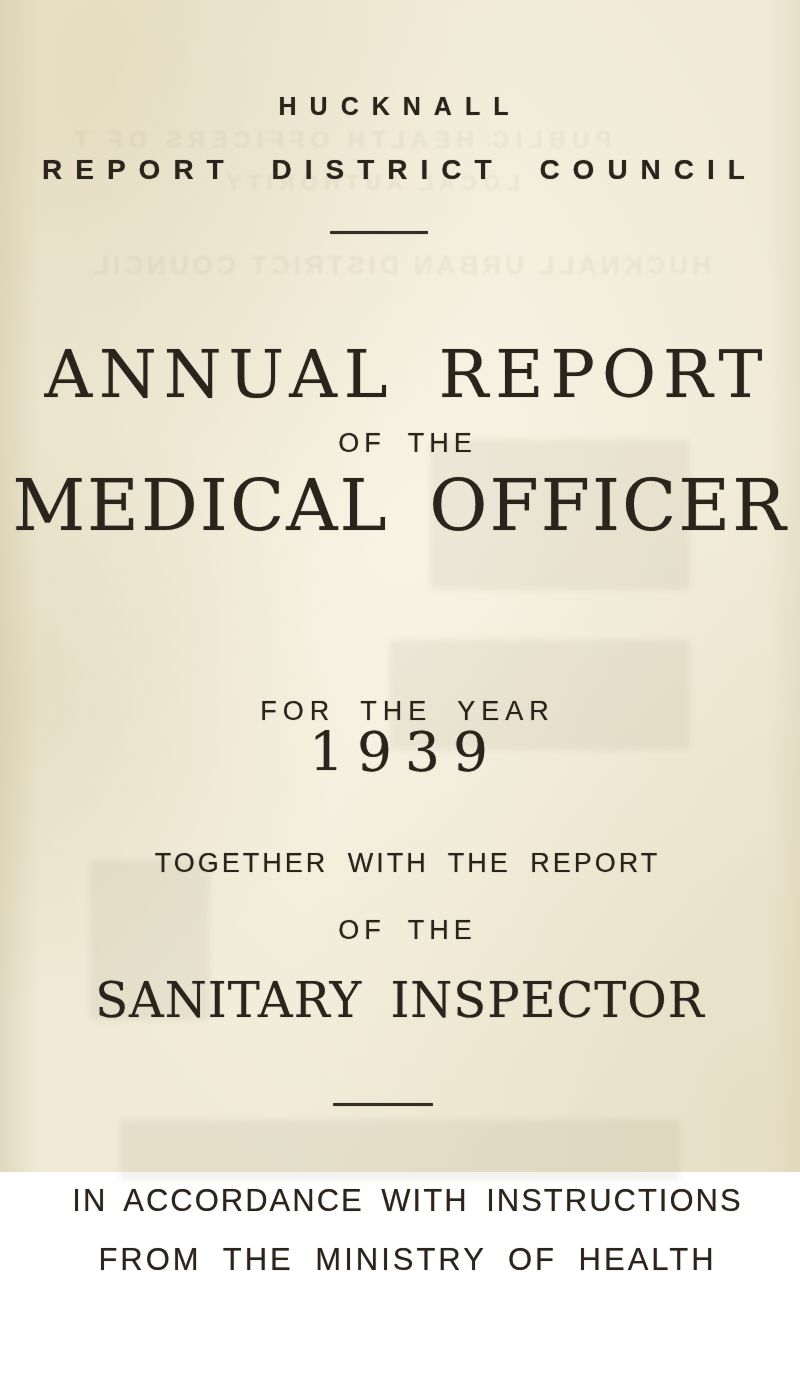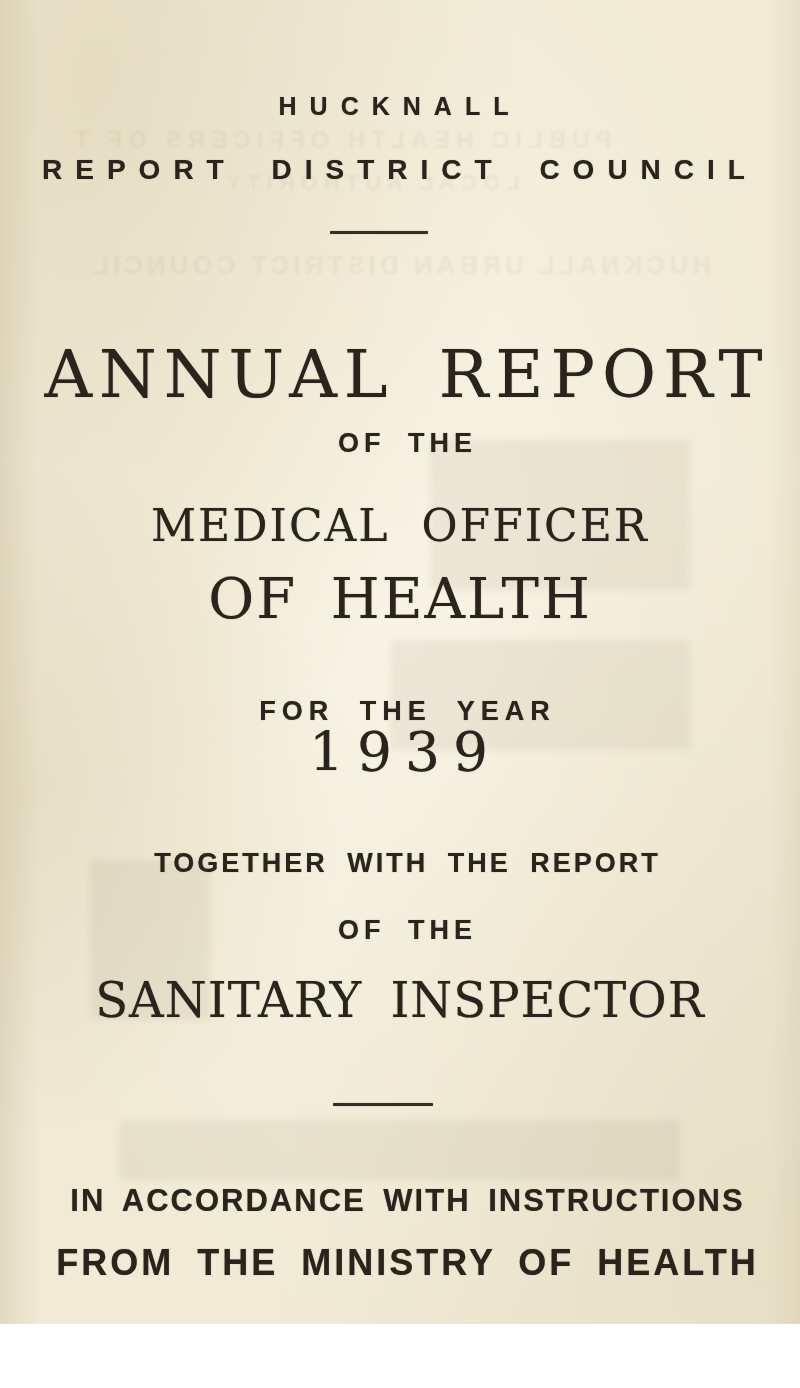--- a/index.html
+++ b/index.html
@@ -1,55 +1,55 @@
 <!DOCTYPE html>
 <html><head>
 <meta charset="utf-8">
 <style>
   html,body{margin:0;padding:0;}
   body{
     width:800px;height:1388px;overflow:hidden;
     font-family:"Liberation Sans",sans-serif;
   }
   .page{
-    position:relative;width:800px;height:1324px;
+    position:relative;width:800px;height:1172px;
     background-color:#f0ead6;
     background-image:
       radial-gradient(ellipse at 12% 6%, rgba(213,199,162,0.40), transparent 42%),
       radial-gradient(ellipse at 2% 60%, rgba(205,190,150,0.30), transparent 30%),
       radial-gradient(ellipse at 95% 97%, rgba(208,193,155,0.28), transparent 45%),
       radial-gradient(ellipse at 50% 45%, rgba(255,252,242,0.55), transparent 75%),
       linear-gradient(90deg, rgba(190,175,138,0.30), rgba(190,175,138,0.0) 5%, rgba(190,175,138,0.0) 96%, rgba(198,183,146,0.22));
   }
   .line{
     position:absolute;left:0;right:0;
     text-align:center;white-space:nowrap;
     color:#2a241c;
     text-shadow:0 0 1px rgba(42,36,28,0.55);
   }
   .sans-bold{font-family:"Liberation Sans",sans-serif;font-weight:700;}
-  .sans{font-family:"Liberation Sans",sans-serif;font-weight:700;margin-left:15px;}
+  .sans{font-family:"Liberation Sans",sans-serif;font-weight:400;margin-left:15px;}
   .slab{font-family:"DejaVu Serif","Liberation Serif",serif;font-weight:400;}
 
   .hucknall{top:92px;font-size:25px;letter-spacing:13px;}
   .urban{top:154px;font-size:28px;letter-spacing:13px;word-spacing:14px;}
   .rule{position:absolute;background:#352e24;border-radius:1px;box-shadow:0 0 1px rgba(42,36,28,0.6);}
   .rule1{top:231px;left:330px;width:98px;height:3px;}
   .rule2{top:1103px;left:333px;width:100px;height:3px;}
   .annual{top:336px;font-size:66px;letter-spacing:7px;word-spacing:16px;padding-left:14px;}
   .ofthe1{top:428px;font-size:27px;letter-spacing:5px;word-spacing:10px;}
-  .medical{top:500px;font-size:44px;letter-spacing:2px;word-spacing:16px;}
+  .medical{top:464px;font-size:71px;letter-spacing:2px;word-spacing:16px;}
   .ofhealth{top:566px;font-size:56px;letter-spacing:2px;word-spacing:14px;}
   .fortheyear{top:696px;font-size:27px;letter-spacing:6px;word-spacing:12px;}
   .year{top:720px;font-size:55px;letter-spacing:13px;padding-left:10px;}
   .together{top:848px;font-size:27px;letter-spacing:3px;word-spacing:9px;}
   .ofthe2{top:915px;font-size:27px;letter-spacing:5px;word-spacing:10px;}
   .sanitary{top:972px;font-size:48px;letter-spacing:1px;word-spacing:12px;}
   .accord1{top:1183px;font-size:31px;letter-spacing:2px;word-spacing:7px;}
-  .accord2{top:1242px;font-size:36px;letter-spacing:3px;word-spacing:10px;}
+  .accord2{top:1242px;font-size:31px;letter-spacing:3px;word-spacing:10px;}
 
   
   .ghost{
     position:absolute;left:0;right:0;text-align:center;white-space:nowrap;
     transform:scaleX(-1);
     color:rgba(125,112,85,0.55);opacity:0.14;
     filter:blur(1.2px);
     font-weight:700;letter-spacing:6px;
   }
   .ghost1{top:126px;font-size:24px;padding-left:120px;}
@@ -75,21 +75,20 @@
   <div class="smudge" style="left:90px;top:860px;width:120px;height:160px;"></div>
 
   <div class="line sans-bold hucknall">HUCKNALL</div>
   <div class="line sans-bold urban">REPORT DISTRICT COUNCIL</div>
 
   <div class="rule rule1"></div>
 
   <div class="line slab annual">ANNUAL REPORT</div>
   <div class="line sans ofthe1">OF THE</div>
   <div class="line slab medical">MEDICAL OFFICER</div>
-  <div class="line slab ofhealth">OF HEALTH</div>
 
   <div class="line sans fortheyear">FOR THE YEAR</div>
   <div class="line slab year">1939</div>
 
   <div class="line sans together">TOGETHER WITH THE REPORT</div>
   <div class="line sans ofthe2">OF THE</div>
   <div class="line slab sanitary">SANITARY INSPECTOR</div>
 
   <div class="rule rule2"></div>
 

